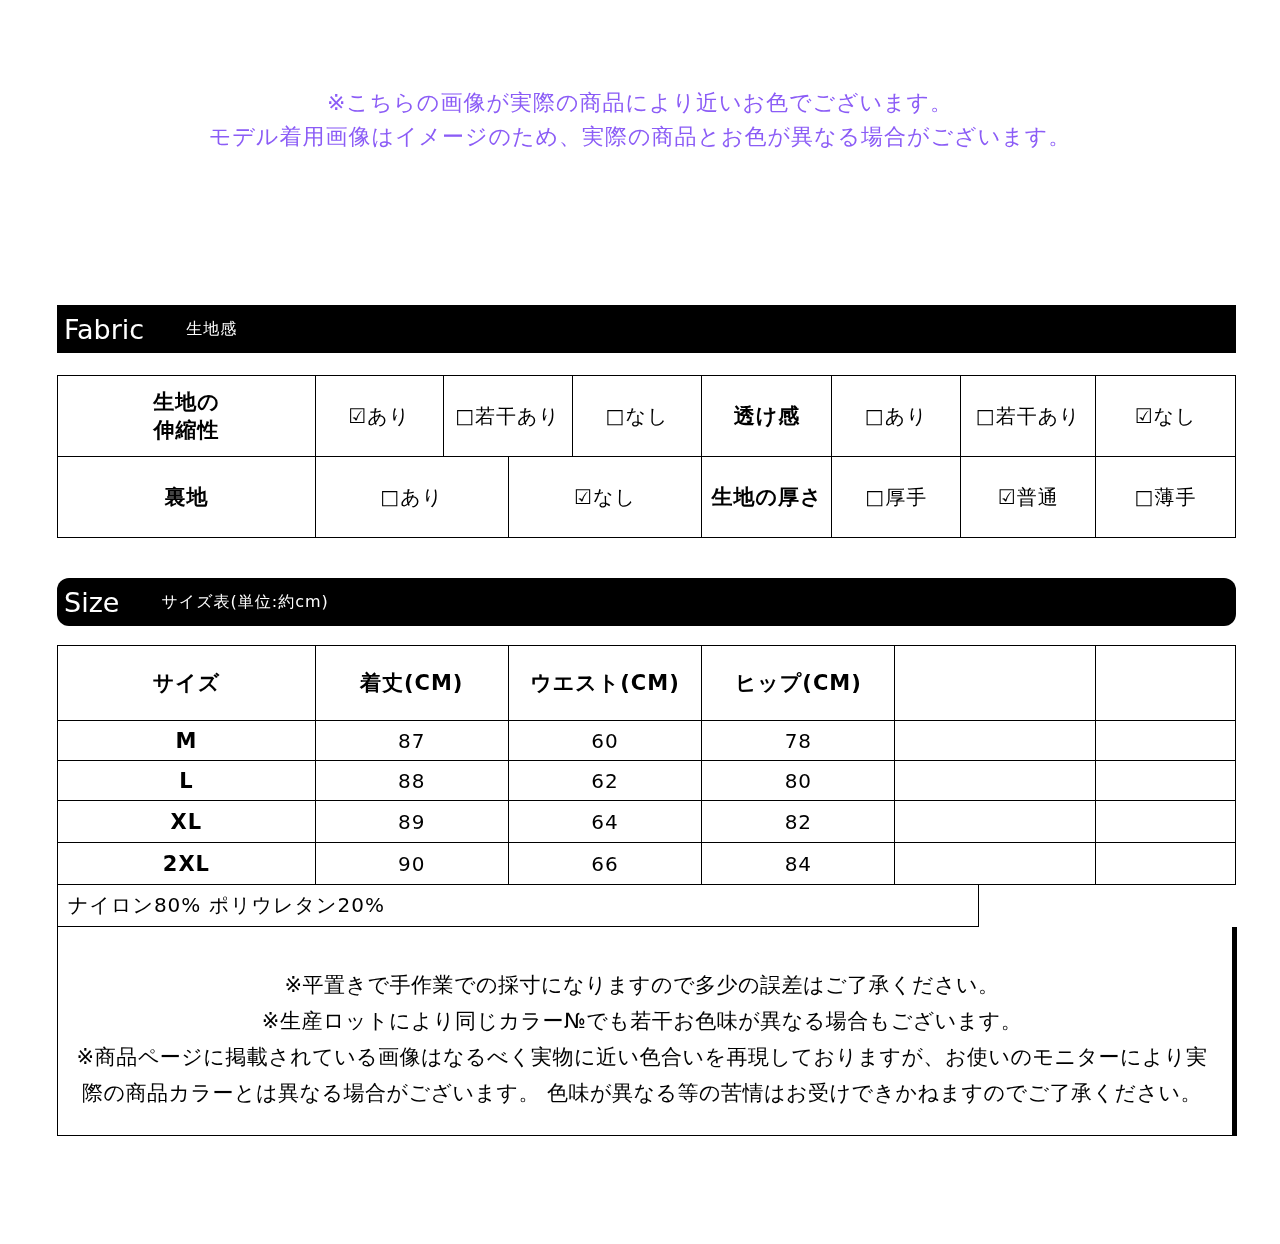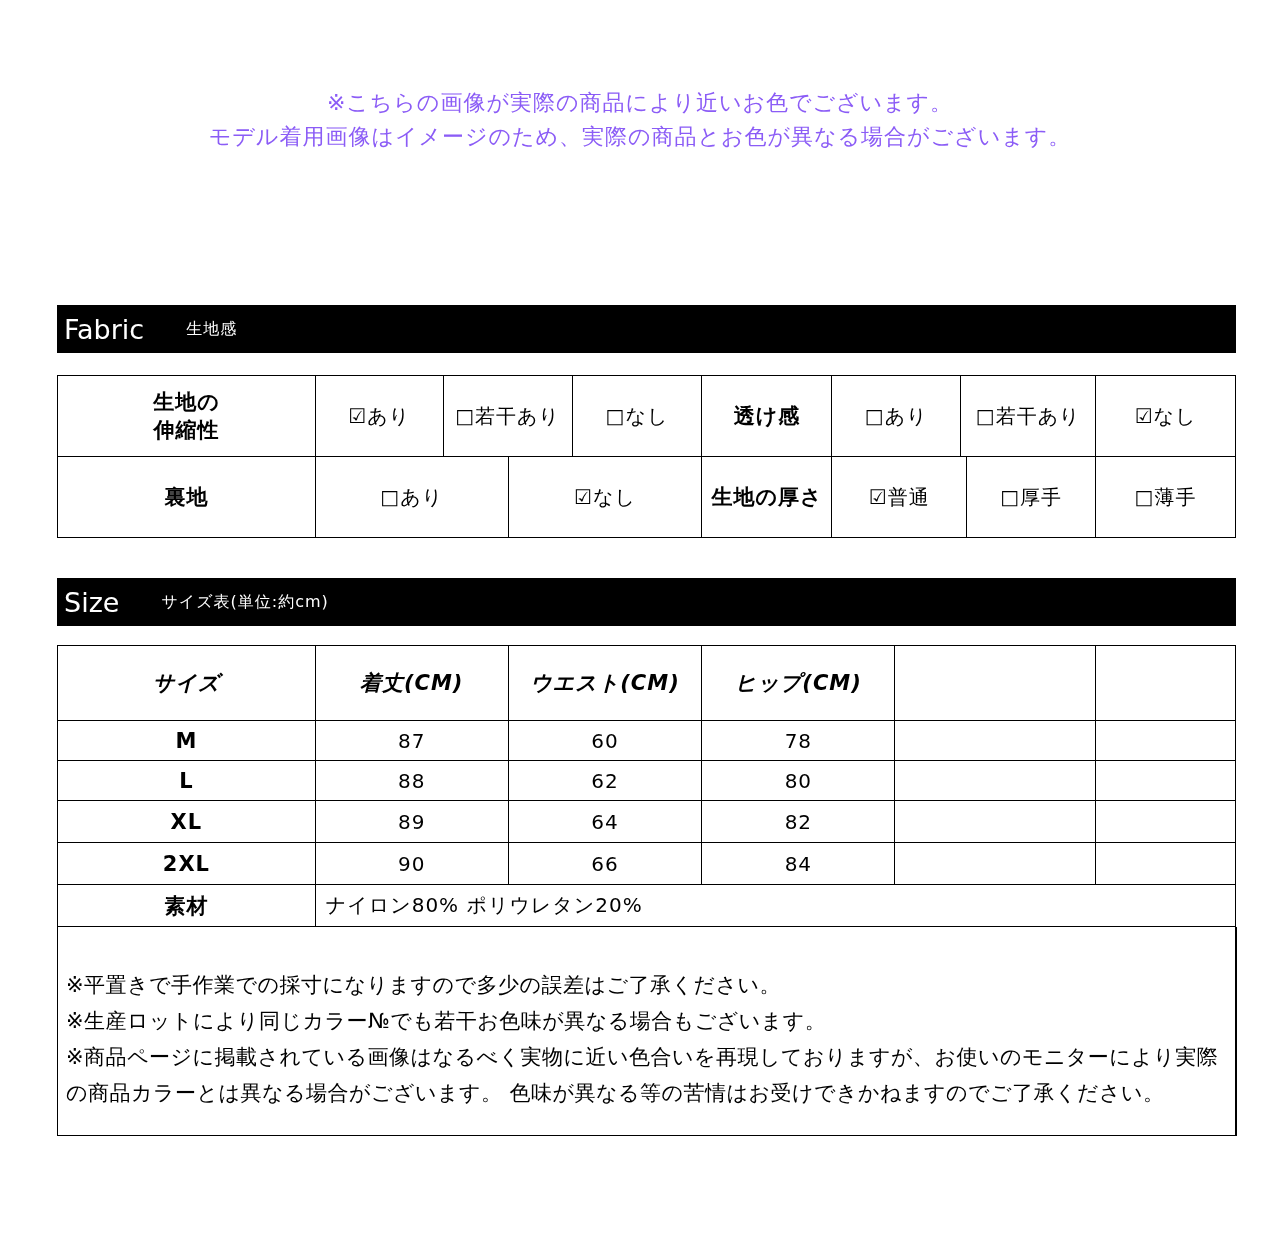--- a/index.html
+++ b/index.html
@@ -34,21 +34,21 @@
     background: #000000;
     color: #ffffff;
     height: 48px;
     display: flex;
     align-items: center;
     padding-left: 7px;
   }
   .bar-en { font-size: 27px; line-height: 1; }
   .bar-jp { font-size: 16px; line-height: 1; margin-left: 42px; letter-spacing: 1px; }
   .fabric-bar { margin-top: 151px; }
-  .size-bar   { margin-top: 40px; }
+  .size-bar   { margin-top: 40px; border-radius: 12px; }
 
   
   .tbl {
     border-top: 1px solid #000;
     border-left: 1px solid #000;
   }
   .fabric-tbl { margin-top: 22px; }
   .size-tbl   { margin-top: 19px; }
   .trow { display: flex; }
   .tcell {
@@ -59,21 +59,21 @@
     justify-content: center;
     font-size: 20px;
     letter-spacing: 1px;
     text-align: center;
   }
   .lbl { font-weight: bold; font-size: 21px; }
   .col { flex-direction: column; line-height: 1.35; }
 
   
   .r81 { height: 81px; }
-  .r75 { height: 75px; font-style: italic; }
+  .r75 { height: 75px; }
   .r40 { height: 40px; }
   .r42 { height: 42px; }
 
   
   .w258 { width: 258px; }
   .w128 { width: 128px; }
   .w129 { width: 129px; }
   .w130 { width: 130px; }
   .w135 { width: 135px; }
   .w140 { width: 140px; }
@@ -85,27 +85,27 @@
   .left-cell {
     justify-content: flex-start;
     padding-left: 10px;
     text-align: left;
   }
 
   
   .notes-cell {
     width: 1179px;
     min-height: 203px;
-    border-right: 2px solid #000000;
+    border-right: 5px solid #000000;
     border-bottom: 1px solid #000;
     padding: 40px 14px 24px 8px;
     font-size: 21px;
     line-height: 36px;
     letter-spacing: 0.5px;
-    text-align: left;
+    text-align: center;
   }
   .notes-cell p { margin: 0; }
 </style>
 </head>
 <body>
 
 <div>
 
   <div class="notice">
     <p>※こちらの画像が実際の商品により近いお色でございます。</p>
@@ -131,22 +131,22 @@
         <div class="tcell w130 lbl">透け感</div>
         <div class="tcell w129">□あり</div>
         <div class="tcell w135">□若干あり</div>
         <div class="tcell w140">☑なし</div>
       </div>
       <div class="trow r81">
         <div class="tcell w258 lbl">裏地</div>
         <div class="tcell w193">□あり</div>
         <div class="tcell w194">☑なし</div>
         <div class="tcell w130 lbl">生地の厚さ</div>
+        <div class="tcell w129">□厚手</div>
         <div class="tcell w135">☑普通</div>
-        <div class="tcell w129">□厚手</div>
         <div class="tcell w140">□薄手</div>
       </div>
     </div>
 
     <div class="section-bar size-bar">
       <span class="bar-en">Size</span>
       <span class="bar-jp">サイズ表(単位:約cm)</span>
     </div>
 
     <div class="tbl size-tbl">
@@ -190,21 +190,20 @@
       <div class="trow r42">
         <div class="tcell w258 lbl">2XL</div>
         <div class="tcell w193">90</div>
         <div class="tcell w194">66</div>
         <div class="tcell w193">84</div>
         <div class="tcell w201"></div>
         <div class="tcell w140"></div>
       </div>
 
       <div class="trow r42">
-        <div class="tcell w258 lbl">素材</div>
         <div class="tcell w921 left-cell">ナイロン80% ポリウレタン20%</div>
       </div>
 
       <div class="notes-cell">
         <p>※平置きで手作業での採寸になりますので多少の誤差はご了承ください。</p>
         <p>※生産ロットにより同じカラー№でも若干お色味が異なる場合もございます。</p>
         <p>※商品ページに掲載されている画像はなるべく実物に近い色合いを再現しておりますが、お使いのモニターにより実際の商品カラーとは異なる場合がございます。 色味が異なる等の苦情はお受けできかねますのでご了承ください。</p>
       </div>
 
     </div>

